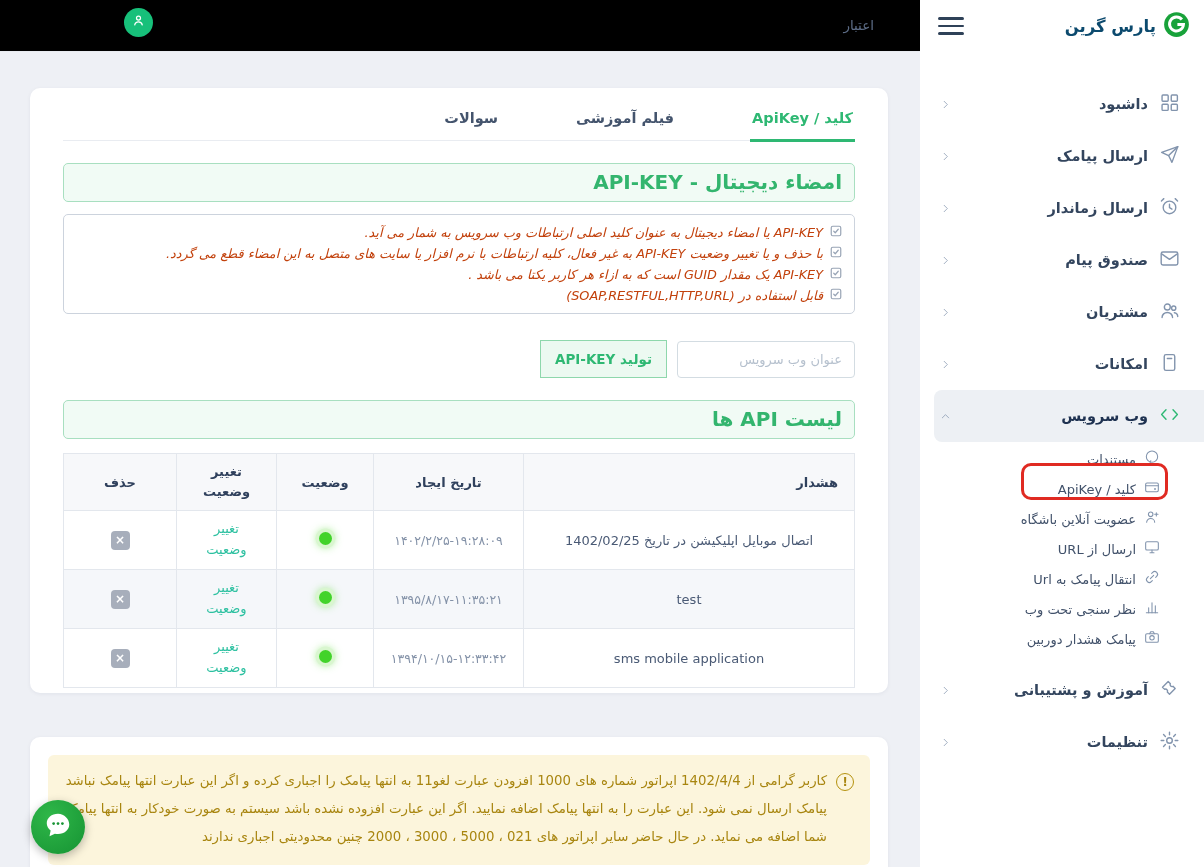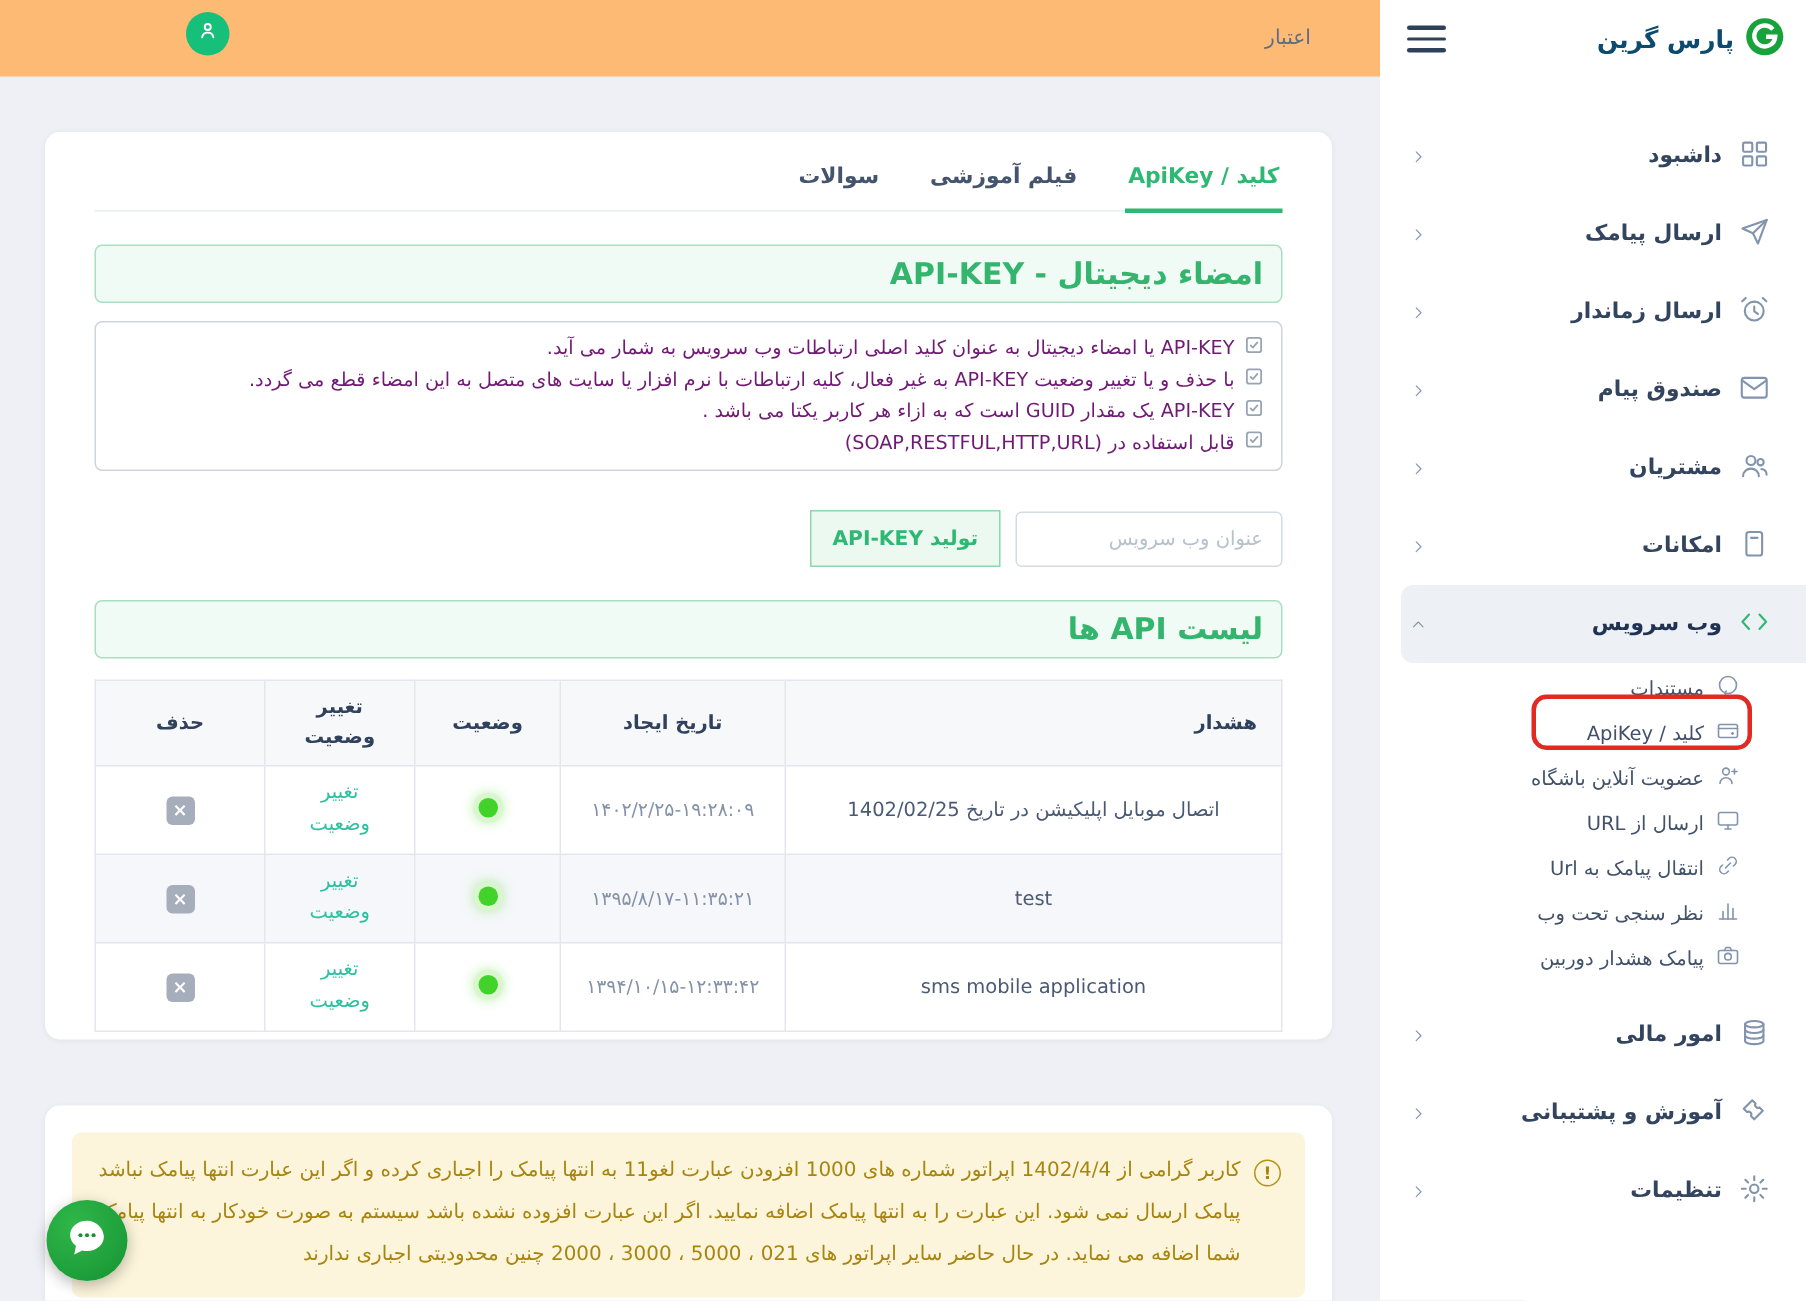--- a/index.html
+++ b/index.html
@@ -23,32 +23,32 @@
   .mi-main { display:flex; align-items:center; gap:11px; }
   .mi-label { font-size:14.5px; font-weight:600; color:#33455e; }
   .menu-item.active { background:#edf0f4; margin-left:14px; padding-left:6px; border-radius:8px 0 0 8px; }
   .menu-item.active .mi-label { color:#1f3251; font-weight:700; }
   .ico { stroke:#8294ad; fill:none; stroke-width:1.6; stroke-linecap:round; stroke-linejoin:round; }
   .ico-green { stroke:#2eb873; }
   .submenu { padding:2px 44px 10px 16px; }
   .submenu-item { height:30px; display:flex; align-items:center; gap:8px; cursor:pointer; }
   .smi-label { font-size:13px; color:#42526b; }
   
-  .topbar { position:absolute; top:0; left:0; width:920px; height:52px; background:#fdba74; border-bottom:1px solid #e8ebf0; }
+  .topbar { position:absolute; top:0; left:0; width:920px; height:52px; background:#000000; border-bottom:1px solid #e8ebf0; }
   .credit { position:absolute; right:46px; top:17px; font-size:13.5px; color:#5d6d87; cursor:pointer; }
   .avatar { position:absolute; left:124px; top:8px; width:29px; height:29px; border-radius:50%; background:#17c07a; display:flex; align-items:center; justify-content:center; cursor:pointer; }
   
   .card { position:absolute; background:#fff; border-radius:10px; box-shadow:0 1px 4px rgba(24,40,70,.06); }
   .card1 { left:30px; top:88px; width:858px; height:605px; padding:0 33px; overflow:hidden; }
   .tabs { display:flex; gap:30px; padding-top:22px; border-bottom:1px solid #e9ecf1; }
-  .tab { padding:0 2px 13px; font-size:14.5px; font-weight:600; color:#44546d; cursor:pointer; border-bottom:3px solid transparent; margin-bottom:-2px; }
+  .tab { padding:0 2px 13px; font-size:14.5px; font-weight:600; color:#44546d; cursor:pointer; border-bottom:3px solid transparent; margin-bottom:-2px;margin-left:44px; }
   .tab.active { color:#2eb873; font-weight:700; border-bottom-color:#2eb873; }
   .gbox { background:#f1fbf5; border:1px solid #a8dfc0; border-radius:5px; color:#33b56e; padding:3px 12px; font-size:20px; font-weight:600; line-height:31px; margin-top:22px; }
   .notes { margin-top:12px; border:1px solid #ccd3dd; border-radius:5px; padding:7px 12px; }
-  .note { display:flex; align-items:flex-end; gap:7px; font-size:12.8px; color:#701a75; line-height:21px; }
+  .note { display:flex; align-items:flex-end; gap:7px; font-size:12.8px; color:#c2410c; line-height:21px;font-style:italic; }
   .genrow { margin-top:26px; display:flex; gap:10px; align-items:center; }
   .ws-input { width:178px; height:37px; border:1px solid #d3dce2; border-radius:4px; padding:0 12px; font-size:13px; color:#44546d; font-family:inherit; outline:none; background:#fff; }
   .ws-input::placeholder { color:#b6c1ce; }
   .gen-btn { height:38px; padding:0 14px; background:#ecf9f1; border:1px solid #8ed7ac; color:#2eb873; border-radius:0; font-weight:700; font-size:13.5px; font-family:inherit; cursor:pointer; }
   .listbox { }
   table.apitable { width:100%; margin-top:14px; border-collapse:collapse; font-size:13px; }
   .apitable th, .apitable td { border:1px solid #e3e7ed; text-align:center; vertical-align:middle; padding:8px 6px; }
   .apitable th { background:#f7f8fa; color:#30415d; font-weight:700; height:48px; font-size:13px; }
   .apitable th.col-title { text-align:right; padding-right:16px; }
   .apitable td { height:59px; color:#4a5a75; }
@@ -238,34 +238,20 @@
       <div class="submenu-item">
         <span><svg class="ico" width="16" height="16" viewBox="0 0 24 24">
               <rect x="2.5" y="7" width="19" height="13" rx="2"></rect>
               <path d="m8.5 7 1.5-3h4l1.5 3"></path>
               <circle cx="12" cy="13.2" r="3.3"></circle>
             </svg></span>
         <span class="smi-label">پیامک هشدار دوربین</span>
       </div>
     </div>
 
-    <div class="menu-item">
-      <span class="mi-main">
-          <span><svg class="ico" width="21" height="21" viewBox="0 0 24 24">
-              <ellipse cx="12" cy="5.5" rx="7" ry="2.4"></ellipse>
-              <path d="M5 5.5v4.3c0 1.3 3.1 2.4 7 2.4s7-1.1 7-2.4V5.5"></path>
-              <path d="M5 9.8v4.3c0 1.3 3.1 2.4 7 2.4s7-1.1 7-2.4V9.8"></path>
-              <path d="M5 14.1v4.2c0 1.3 3.1 2.4 7 2.4s7-1.1 7-2.4v-4.2"></path>
-            </svg></span>
-      <span class="mi-label">امور مالی</span>
-        </span>
-      <span><svg class="ico" width="11" height="11" viewBox="0 0 24 24">
-            <path d="m9 5 7 7-7 7"></path>
-          </svg></span>
-    </div>
 
     <div class="menu-item">
       <span class="mi-main">
           <span><svg class="ico" width="21" height="21" viewBox="0 0 24 24">
               <path d="M4 10.5 10.5 4l2.5 2.5a2.2 2.2 0 0 0 3 3L18.5 12 12 18.5l-2.5-2.5a2.2 2.2 0 0 0-3-3z"></path>
             </svg></span>
       <span class="mi-label">آموزش و پشتیبانی</span>
         </span>
       <span><svg class="ico" width="11" height="11" viewBox="0 0 24 24">
             <path d="m9 5 7 7-7 7"></path>

